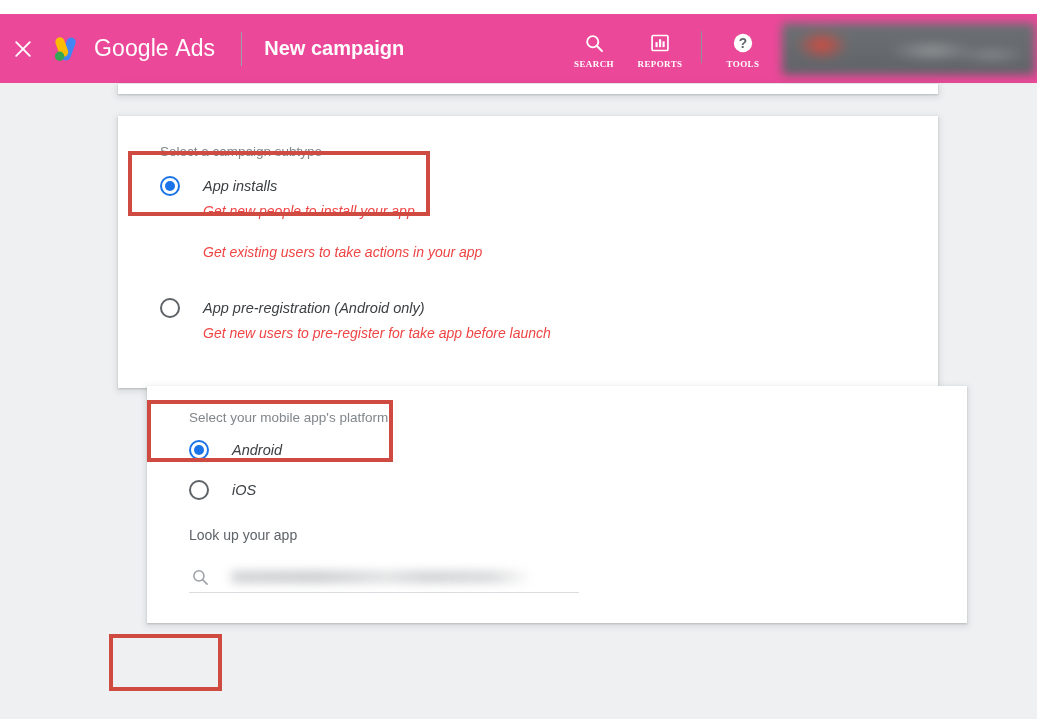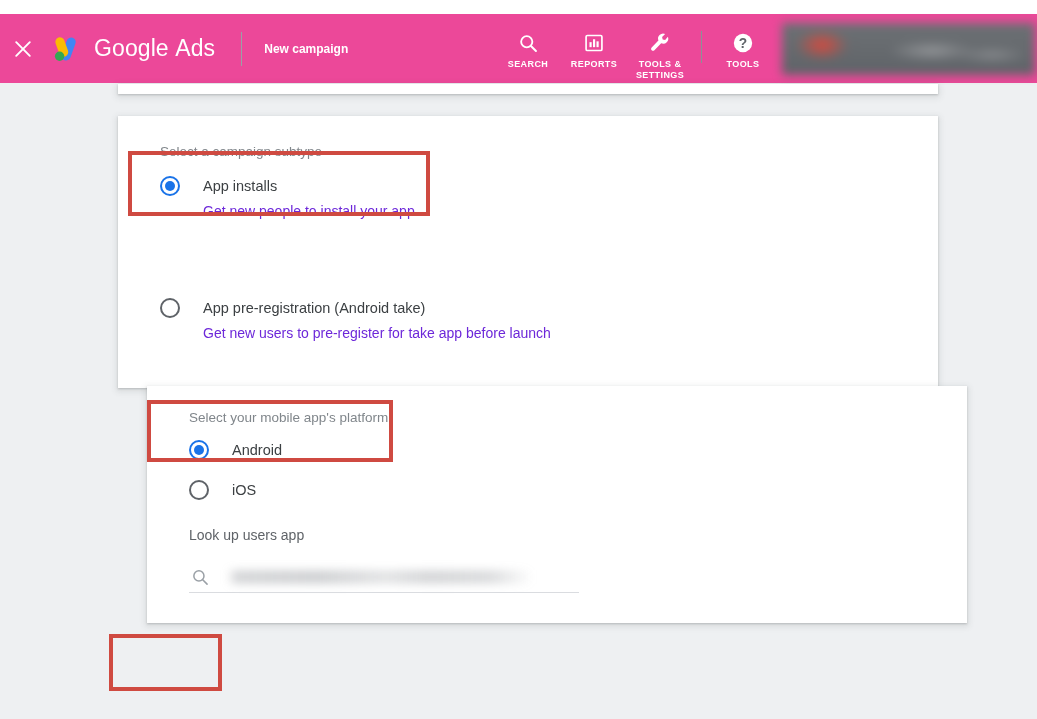--- a/index.html
+++ b/index.html
@@ -80,21 +80,21 @@
   .brand-divider {
     width: 1px;
     height: 34px;
     background: #9aa0a6;
     margin: 0 22px 0 26px;
     flex: 0 0 auto;
   }
 
   .page-title {
     color: #ffffff;
-    font-size: 12px;
+    font-size: 20px;
     font-weight: 700;
     white-space: nowrap;
     flex: 0 0 auto;
   }
 
   .topbar-spacer { flex: 1 1 auto; }
 
   .tool-group {
     display: flex;
     align-items: flex-start;
@@ -120,20 +120,21 @@
   }
   .tool-item .ti-label {
     margin-top: 4px;
     font-size: 9px;
     font-weight: 700;
     letter-spacing: 0.4px;
     text-align: center;
     line-height: 11px;
     color: #ffffff;
     white-space: pre-line;
+    font-family: Liberation Serif, serif;
   }
   .tool-divider {
     width: 1px;
     height: 32px;
     background: #8c9195;
     margin: 0 8px;
     align-self: flex-start;
     flex: 0 0 auto;
   }
 
@@ -228,26 +229,26 @@
     background: #1a73e8;
   }
   .radio-title {
     font-size: 14.5px;
     color: #3c4043;
     line-height: 20px;
     cursor: pointer;
   }
   .radio-desc {
     font-size: 14px;
-    color: #6d28d9;
+    color: #ef4444;
     line-height: 20px;
   }
 
   
-  .opt { position: absolute; }
+  .opt { position: absolute; font-style: italic; }
   .opt .radio-row { gap: 23px; }
   .opt .radio-desc { margin-left: 43px; margin-top: 5px; }
 
   
   .search-field {
     position: absolute;
     display: flex;
     align-items: center;
     border-bottom: 1px solid #dadce0;
     width: 390px;
@@ -340,29 +341,20 @@
           <svg width="20" height="20" viewBox="0 0 24 24">
             <rect x="2.5" y="3" width="19" height="18" rx="1.6" fill="none" stroke="#ffffff" stroke-width="2"></rect>
             <rect x="6.6" y="11" width="2.6" height="6" fill="#ffffff"></rect>
             <rect x="10.8" y="7.5" width="2.6" height="9.5" fill="#ffffff"></rect>
             <rect x="15.0" y="10" width="2.6" height="7" fill="#ffffff"></rect>
           </svg>
         </span>
         <span class="ti-label">REPORTS</span>
       </div>
 
-      <div class="tool-item">
-        <span class="ti-icon">
-          <svg width="22" height="22" viewBox="0 0 24 24">
-            <path d="M20.6 5.1 a5.6 5.6 0 0 1 -7.3 7.3 L5.9 19.8 a2.1 2.1 0 0 1 -3 -3 l7.4 -7.4 a5.6 5.6 0 0 1 7.3 -7.3 l-3.3 3.3 l0.6 2.7 l2.7 0.6 z" fill="#ffffff"></path>
-          </svg>
-        </span>
-        <span class="ti-label">TOOLS &amp;
-SETTINGS</span>
-      </div>
 
       <div class="tool-divider"></div>
 
       <div class="tool-item">
         <span class="ti-icon">
           <svg width="22" height="22" viewBox="0 0 24 24">
             <circle cx="12" cy="12" r="10" fill="#ffffff"></circle>
             <text x="12" y="17.4" text-anchor="middle" font-family="Liberation Sans, sans-serif" font-size="15" font-weight="700" fill="#5f6368">?</text>
           </svg>
         </span>
@@ -384,26 +376,27 @@
 
       <div class="opt" style="left:42px;top:60px;">
         <div class="radio-row">
           <span class="radio on"></span>
           <span class="radio-title">App installs</span>
         </div>
         <div class="radio-desc">Get new people to install your app</div>
       </div>
 
       <div class="opt" style="left:42px;top:121px;">
+        <div class="radio-desc">Get existing users to take actions in your app</div>
       </div>
 
       <div class="opt" style="left:42px;top:182px;">
         <div class="radio-row">
           <span class="radio off"></span>
-          <span class="radio-title">App pre-registration (Android take)</span>
+          <span class="radio-title">App pre-registration (Android only)</span>
         </div>
         <div class="radio-desc">Get new users to pre-register for take app before launch</div>
       </div>
 
     </div>
 
     <div class="card card-platform">
 
       <div class="section-label" style="position:absolute;left:42px;top:23px;">Select your mobile app's platform</div>
 
@@ -414,21 +407,21 @@
         </div>
       </div>
 
       <div class="opt" style="left:42px;top:94px;">
         <div class="radio-row" style="">
           <span class="radio off"></span>
           <span class="radio-title">iOS</span>
         </div>
       </div>
 
-      <div class="section-label" style="position:absolute;left:42px;top:140px;color:#5f6368;font-size:14px;">Look up users app</div>
+      <div class="section-label" style="position:absolute;left:42px;top:140px;color:#5f6368;font-size:14px;">Look up your app</div>
 
       <div class="search-field" style="left:42px;top:176px;">
         <span class="sf-icon">
           <svg width="19" height="19" viewBox="0 0 24 24">
             <circle cx="10" cy="10" r="6.4" fill="none" stroke="#9aa0a6" stroke-width="1.9"></circle>
             <path d="M14.8 14.8 L20.3 20.3" stroke="#9aa0a6" stroke-width="2" stroke-linecap="round"></path>
           </svg>
         </span>
         <span class="sf-value-blur"></span>
       </div>

